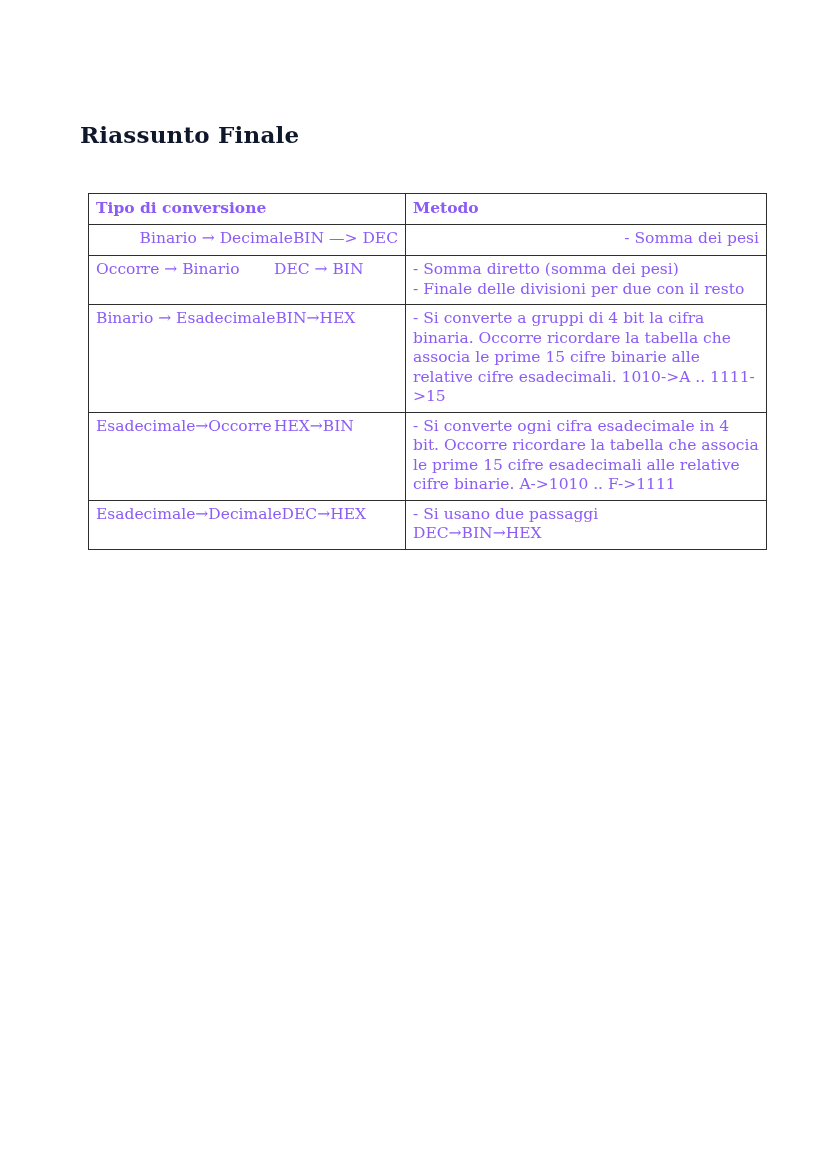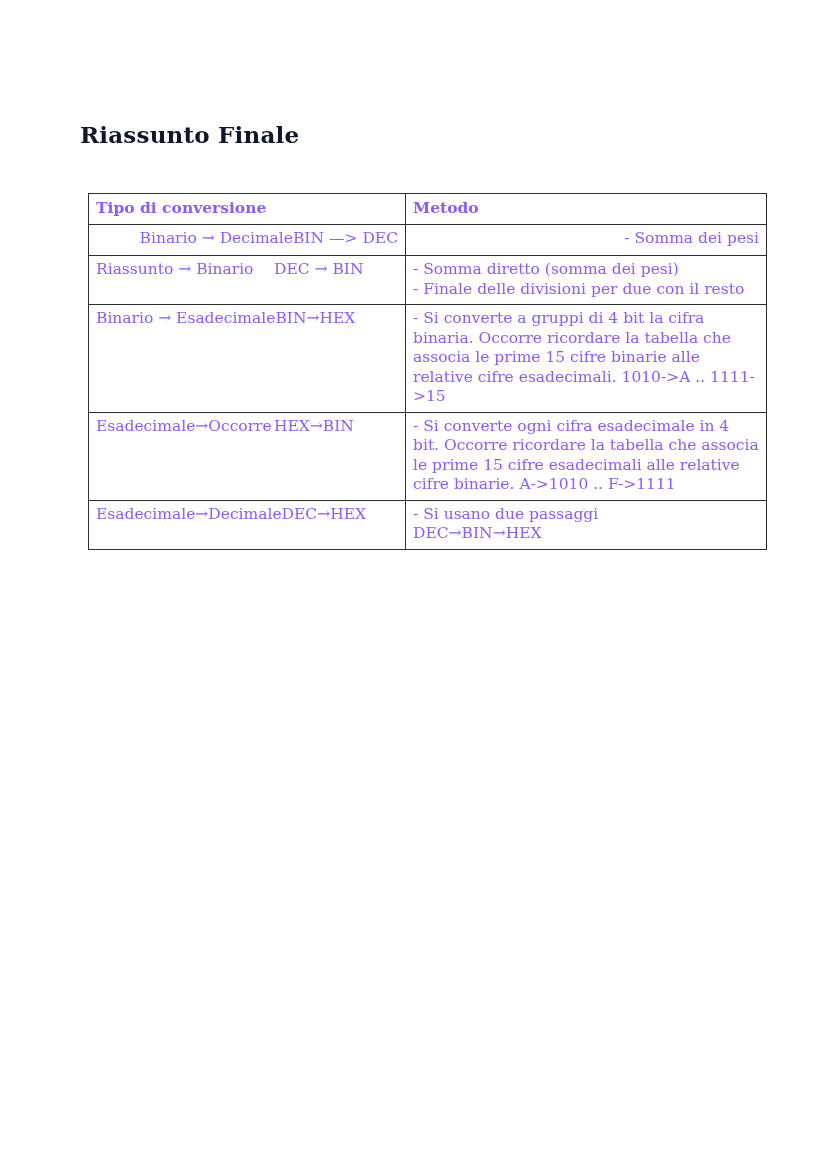--- a/index.html
+++ b/index.html
@@ -77,21 +77,21 @@
       <td>
         <span class="conv-name">Binario → Decimale</span><span class="conv-abbr">BIN —&gt; DEC</span>
       </td>
       <td>
             <span class="method-line">- Somma dei pesi</span>
           </td>
     </tr>
 
     <tr>
       <td>
-        <span class="conv-name">Riassunto → Binario</span><span class="conv-abbr">DEC → BIN</span>
+        <span class="conv-name">Occorre → Binario</span><span class="conv-abbr">DEC → BIN</span>
       </td>
       <td>
             <span class="method-line">- Somma diretto (somma dei pesi)</span>
             <span class="method-line">- Finale delle divisioni per due con il resto</span>
           </td>
     </tr>
 
     <tr>
       <td>
         <span class="conv-name">Binario → Esadecimale</span><span class="conv-abbr">BIN→HEX</span>

